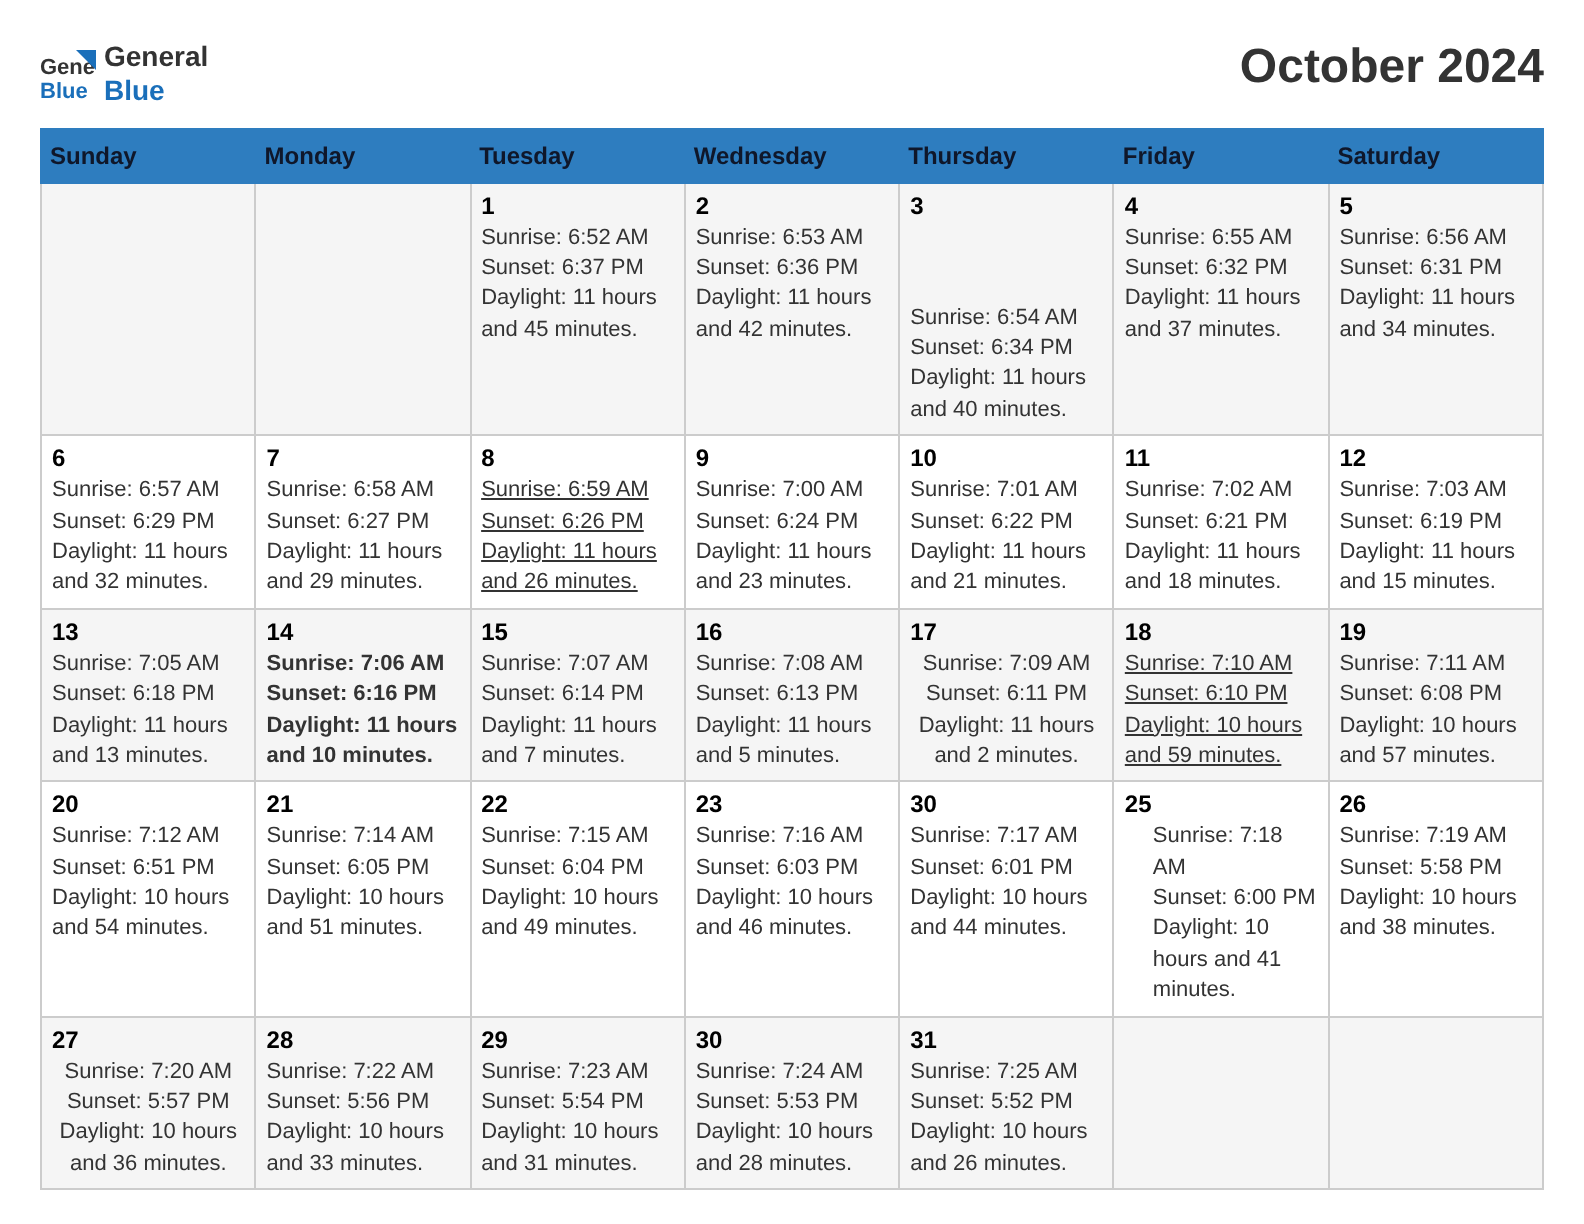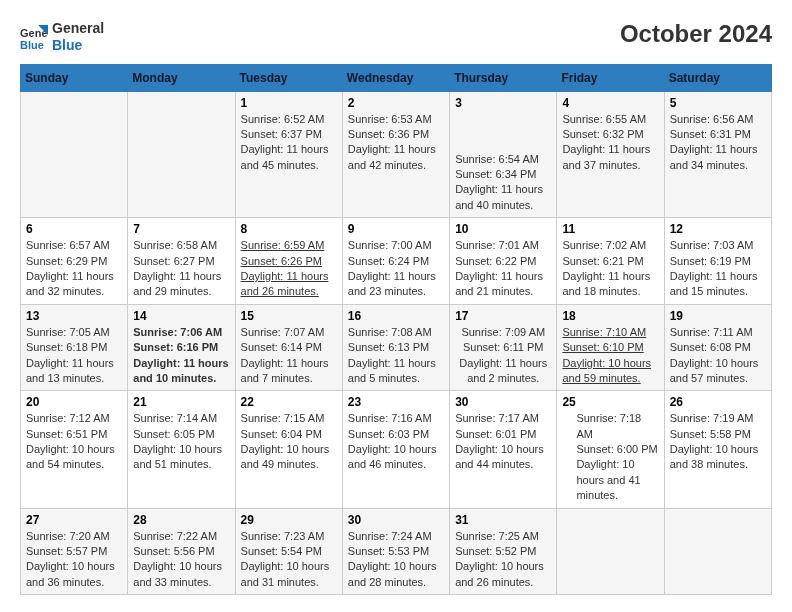--- a/index.html
+++ b/index.html
@@ -278,21 +278,21 @@
         <td>
           <span class="day-number">26</span>
           <div class="day-info" style="white-space: pre-line;">Sunrise: 7:19 AM
 Sunset: 5:58 PM
 Daylight: 10 hours and 38 minutes.</div>
         </td>
       </tr>
       <tr>
         <td>
           <span class="day-number">27</span>
-          <div class="day-info" style="white-space: pre-line;">Sunrise: 7:20 AM
+          <div class="day-info" style="white-space: pre-line; text-align: center;">Sunrise: 7:20 AM
 Sunset: 5:57 PM
 Daylight: 10 hours and 36 minutes.</div>
         </td>
         <td>
           <span class="day-number">28</span>
           <div class="day-info" style="white-space: pre-line;">Sunrise: 7:22 AM
 Sunset: 5:56 PM
 Daylight: 10 hours and 33 minutes.</div>
         </td>
         <td>

